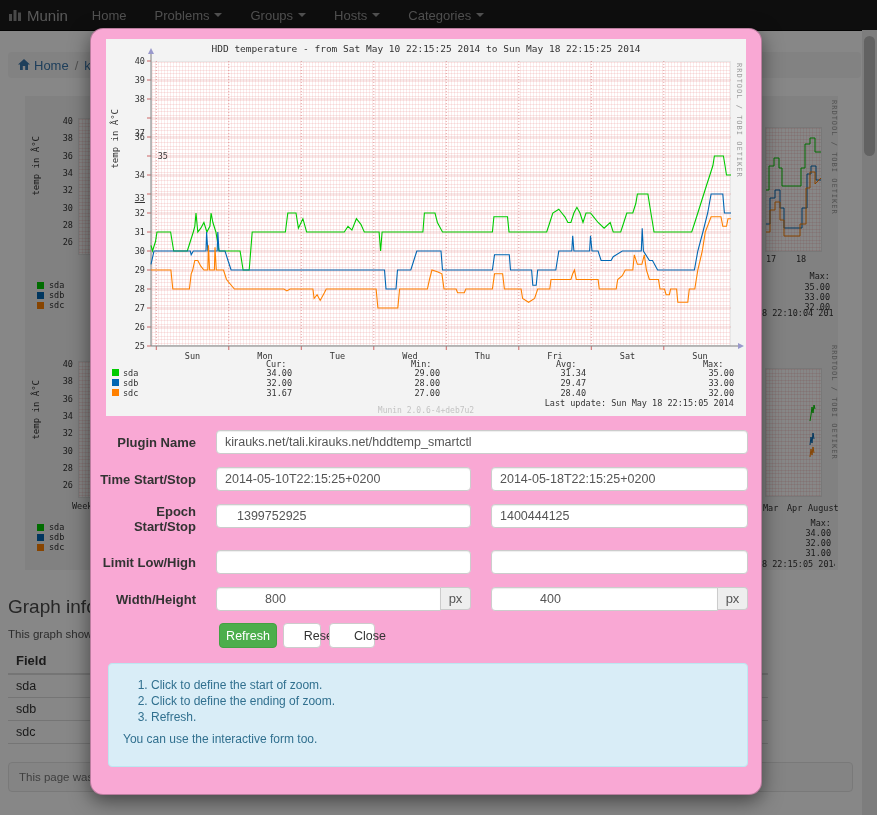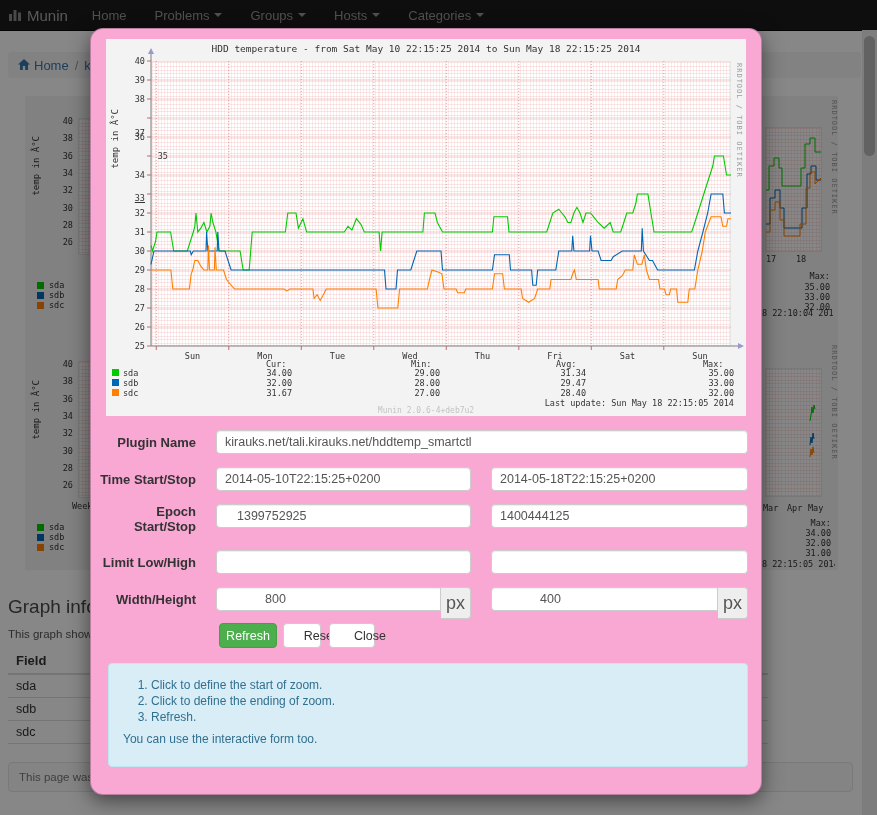--- a/index.html
+++ b/index.html
@@ -73,23 +73,23 @@
          font-family:"DejaVu Sans Mono",monospace;font-size:8.5px;color:#333;}
   .watermark{position:absolute;left:0;top:367px;width:640px;text-align:center;
          font-family:"DejaVu Sans Mono",monospace;font-size:8px;color:#c3c3c3;}
   .side-text{position:absolute;left:629px;top:24px;writing-mode:vertical-rl;
          font-family:"DejaVu Sans Mono",monospace;font-size:7px;color:#9a9a9a;letter-spacing:1px;}
   
   .f-label{position:absolute;width:100px;text-align:right;font-size:13px;font-weight:bold;color:#333;}
   .f-input{position:absolute;height:24px;border:1px solid #ccc;border-radius:4px;box-sizing:border-box;
          padding:0 8px;font-size:12.5px;color:#555;font-family:"Liberation Sans",sans-serif;
          box-shadow:inset 0 1px 1px rgba(0,0,0,.07);outline:none;}
-  .f-addon{position:absolute;height:32px;width:30px;background:#eee;border:1px solid #ccc;
+  .f-addon{position:absolute;height:23px;width:30px;background:#eee;border:1px solid #ccc;
          border-left:none;border-radius:0 4px 4px 0;box-sizing:border-box;display:flex;align-items:center;
-         justify-content:center;font-size:18px;color:#555;}
+         justify-content:center;font-size:13px;color:#555;}
   .grouped{border-radius:4px 0 0 4px;padding-left:48px;}
   .btn{position:absolute;top:594px;height:25px;border-radius:4px;font-size:12.5px;
          display:flex;align-items:center;justify-content:center;box-sizing:border-box;cursor:pointer;
          font-family:"Liberation Sans",sans-serif;}
   .btn-green{left:128px;width:58px;background:#4cae4c;border:1px solid #43a143;color:#fff;}
   .btn-plain{background:#fff;border:1px solid #ccc;color:#333;padding-left:36px;}
   .btn-reset{left:192px;width:38px;}
   .btn-close{left:238px;width:46px;}
   .note{position:absolute;left:17px;top:634px;width:640px;height:104px;background:#d9edf7;
         border:1px solid #bce8f1;border-radius:4px;box-sizing:border-box;color:#31708f;
@@ -228,21 +228,21 @@
     <div class="bg-card" style="left:762px;top:340px;width:76px;height:230px;">
       <div class="bg-plot" style="left:3px;top:28px;width:55px;height:127px;">
         <svg width="55" height="127">
           <path d="M44 52 L45 46 46 38 47 44 48 36 49 40" fill="none" stroke="#00CC00" stroke-width="1"></path>
           <path d="M44 76 L45 68 46 74 47 64 48 70" fill="none" stroke="#0066B3" stroke-width="1"></path>
           <path d="M44 88 L45 80 46 86 47 78 48 84" fill="none" stroke="#FF8000" stroke-width="1"></path>
         </svg>
       </div>
       <div class="bg-xtick" style="left:1px;top:163px;">Mar</div>
       <div class="bg-xtick" style="left:25px;top:163px;">Apr</div>
-      <div class="bg-xtick" style="left:46px;top:163px;">May</div>
+      <div class="bg-xtick" style="left:46px;top:163px;">August</div>
       <div class="bg-maxcol" style="left:29px;top:178px;width:40px;">Max:</div>
       <div class="bg-maxcol" style="left:29px;top:188px;width:40px;">34.00</div>
       <div class="bg-maxcol" style="left:29px;top:198px;width:40px;">32.00</div>
       <div class="bg-maxcol" style="left:29px;top:208px;width:40px;">31.00</div>
       <div class="bg-update" style="left:0px;top:219px;width:73px;">8 22:15:05 2014</div>
       <div class="bg-sidetext" style="left:68px;top:5px;">RRDTOOL / TOBI OETIKER</div>
     </div>
 
     <div class="bg-h2">Graph inform</div>
     <div class="bg-sub">This graph show</div>

